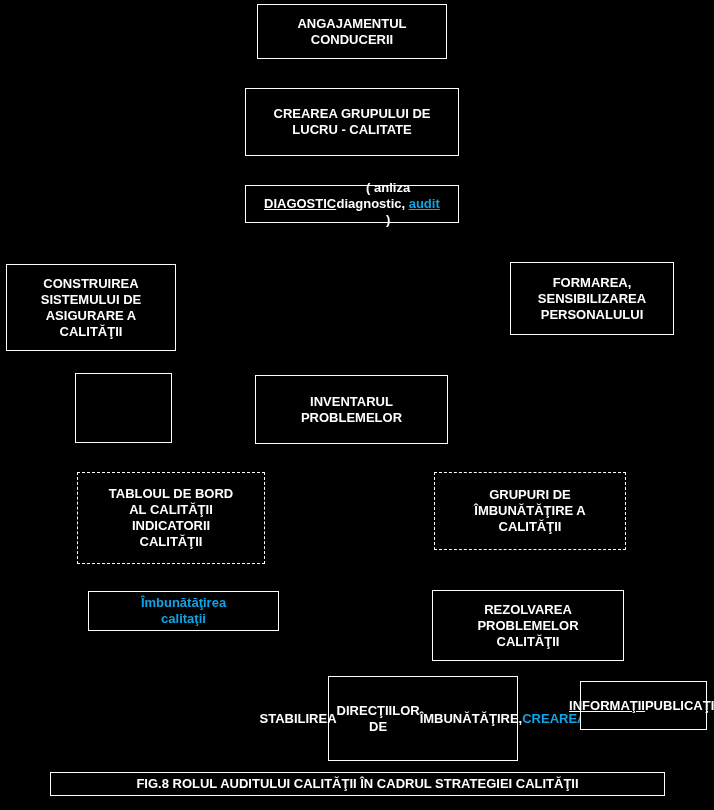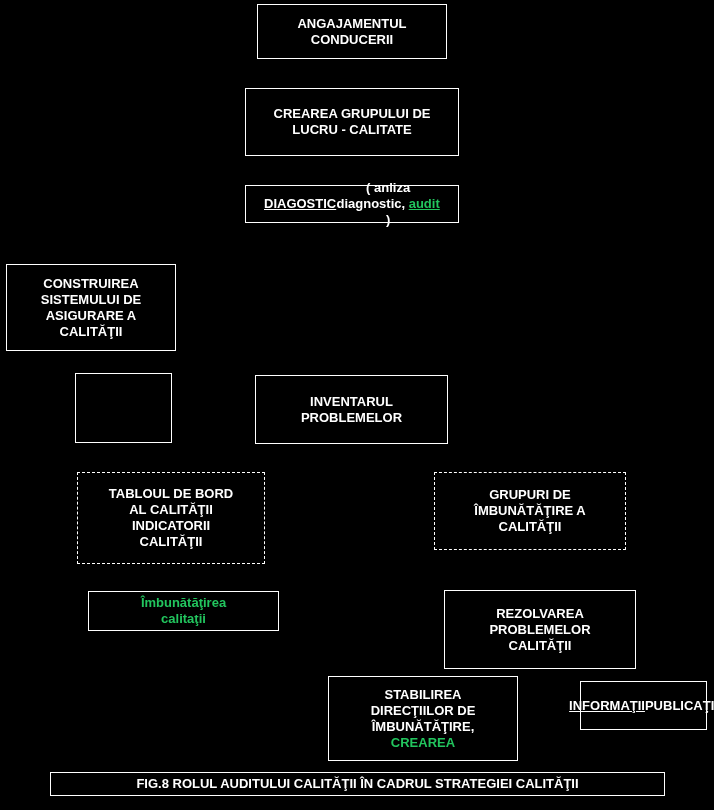--- a/index.html
+++ b/index.html
@@ -40,21 +40,21 @@
     border-style: dashed;
   }
   .txt {
     display: block;
     white-space: pre-line;
   }
   .u {
     text-decoration: underline;
   }
   .blue {
-    color: #22c55e;
+    color: #0ea5e9;
   }
   .caption {
     font-size: 13px;
     font-weight: bold;
     letter-spacing: 0px;
   }
   .empty-box {
     background: #000000;
   }
 </style>
@@ -81,20 +81,25 @@
   </div>
 
   <div class="box" style="left:6px; top:264px; width:170px; height:87px;">
     <span class="txt">CONSTRUIREA
 SISTEMULUI DE
 ASIGURARE A
 CALITĂŢII</span>
   </div>
 
 
+  <div class="box" style="left:510px; top:262px; width:164px; height:73px;">
+    <span class="txt">FORMAREA,
+SENSIBILIZAREA
+PERSONALULUI</span>
+  </div>
 
   <div class="box empty-box" style="left:75px; top:373px; width:97px; height:70px;">
     <span class="txt"></span>
   </div>
 
   <div class="box" style="left:255px; top:375px; width:193px; height:69px;">
     <span class="txt">INVENTARUL
 PROBLEMELOR</span>
   </div>
 
@@ -109,27 +114,27 @@
     <span class="txt">GRUPURI DE
 ÎMBUNĂTĂŢIRE A
 CALITĂŢII</span>
   </div>
 
   <div class="box" style="left:88px; top:591px; width:191px; height:40px;">
     <span class="txt blue">Îmbunătăţirea
 calitaţii</span>
   </div>
 
-  <div class="box" style="left:444px; top:590px; width:192px; height:79px;">
+  <div class="box" style="left:432px; top:590px; width:192px; height:71px;">
     <span class="txt">REZOLVAREA
 PROBLEMELOR
 CALITĂŢII</span>
   </div>
 
-  <div class="box" style="left:328px; top:676px; width:190px; height:85px; flex-direction:column;">
+  <div class="box" style="left:328px; top:676px; width:190px; height:85px; flex-direction:row;">
     <span>STABILIREA</span>
     <span>DIRECŢIILOR DE</span>
     <span>ÎMBUNĂTĂŢIRE,</span>
     <span class="blue">CREAREA</span>
   </div>
 
   <div class="box" style="left:580px; top:681px; width:127px; height:49px; flex-direction:row;">
     <span class="u">INFORMAŢII</span>
     <span>PUBLICAŢII</span>
   </div>

